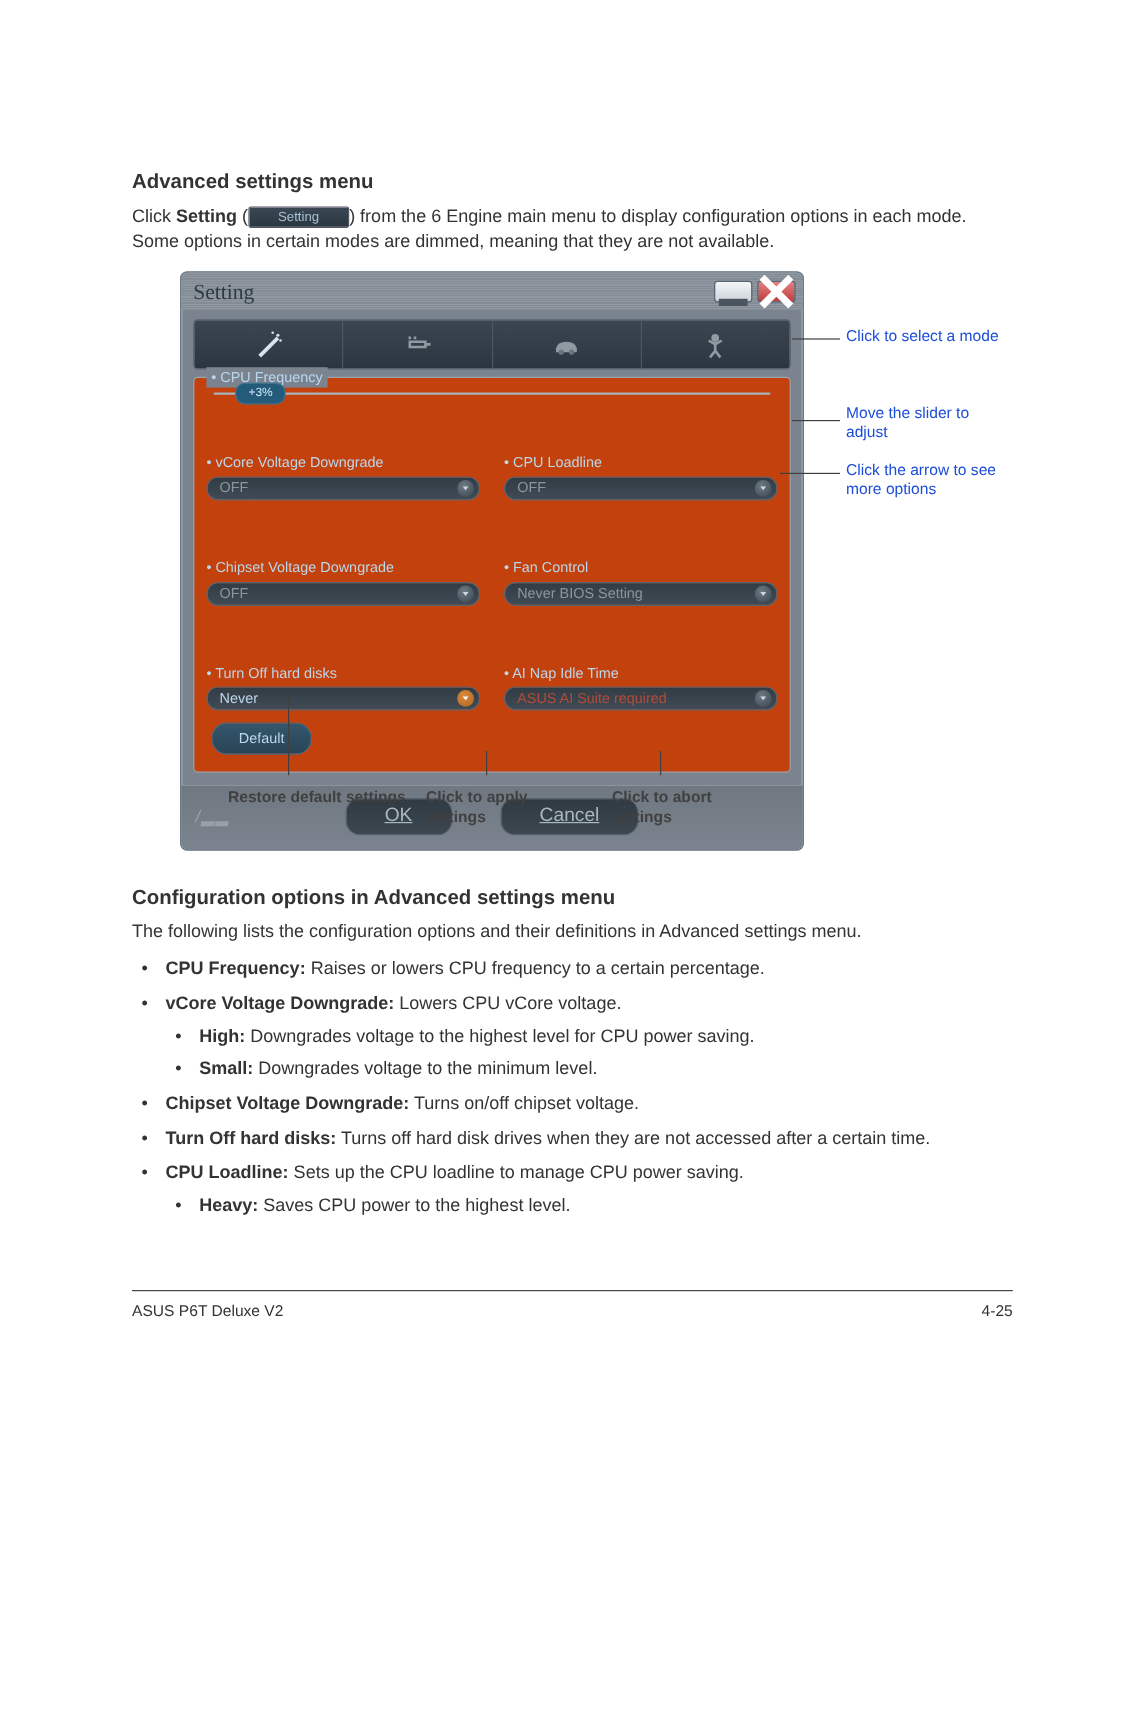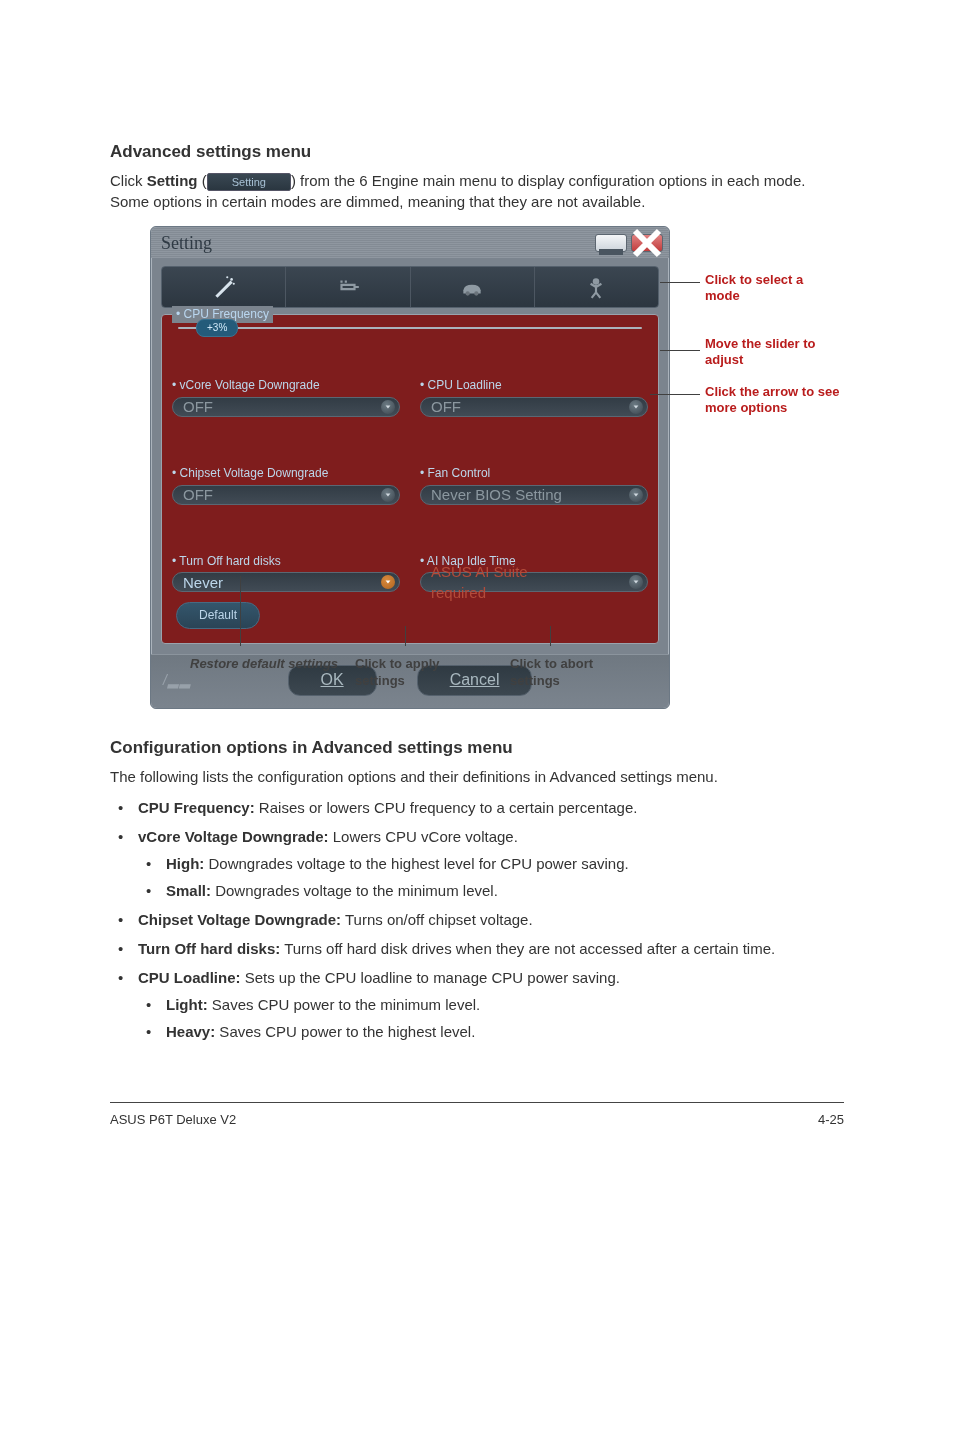--- a/index.html
+++ b/index.html
@@ -66,21 +66,21 @@
   .mode-cell { flex:1; border-right:1px solid #4d5762; display:flex; align-items:center; justify-content:center; }
   .mode-cell:last-child { border-right:none; }
   .mode-cell svg { width:26px; height:26px; }
 
   .group {
     margin:6px 10px 10px 10px;
     border:1px solid #9aa3ad;
     border-radius:4px;
     padding:6px 10px 14px 10px;
     position:relative;
-    background:#7f1d1d;
+    background:#c2410c;
   }
   .group-title {
     position:absolute; top:-9px; left:10px;
     color:#b9d6ef; font-size:12px;
     background:#7b848e;
     padding:0 4px;
   }
   .slider-row { margin:6px 0 10px 0; display:flex; align-items:center; }
   .slider-track {
     flex:1; height:2px; background:#aab3bc; position:relative; margin:0 6px;
@@ -96,21 +96,21 @@
   }
   .opt-label { color:#bcd6ea; font-size:12px; margin-bottom:3px; display:block;margin-top:38px; }
   .dd {
     background:linear-gradient(#323c45,#414b55);
     border:1px solid #5a6773;
     border-radius:12px;
     height:20px;
     display:flex; align-items:center; justify-content:space-between;
     padding:0 4px 0 10px;
     color:#8b979f;
-    font-size:15px;
+    font-size:12px;
   }
   .dd .arrow {
     width:14px; height:14px; border-radius:50%;
     background:radial-gradient(circle at 40% 35%, #6c7b84,#3b454e);
     display:flex; align-items:center; justify-content:center;
   }
   .dd .arrow svg { width:8px; height:8px; }
   .dd.orange .arrow { background:radial-gradient(circle at 40% 35%, #d88a3e,#b0641f); }
   .dd.red { color:#b34b3a;gap:48px; }
 
@@ -139,21 +139,21 @@
     padding:3px 32px;
     border-radius:12px;
     border:1px solid #55616d;
     text-decoration:underline;
   }
   .footer-logo { position:absolute; left:12px; color:#98a1aa; font-size:14px; font-style:italic; letter-spacing:1px; }
 
   
   .callout {
     position:absolute;
-    font-size:13px; font-weight:bold; color:#b91c1c;
+    font-size:13px; font-weight:normal; color:#1d4ed8;
     line-height:1.25;
   }
   .line { position:absolute; background:#404040; }
 
   
   .below-wrap { position:absolute; top:430px; left:0; width:520px; }
   .below-col { position:absolute; font-size:13px; font-weight:bold; color:#404040; line-height:1.3; }
 
   
   ul.outer { list-style:none; padding-left:0; }
@@ -322,42 +322,41 @@
   <div class="callout" style="top:110px; left:555px; width:130px;">Move the slider to adjust</div>
 
   <div class="line" style="top:168px; left:500px; width:50px; height:1px;"></div>
   <div class="callout" style="top:158px; left:555px; width:140px;">Click the arrow to see more options</div>
 
   <div class="line" style="top:350px; left:90px; width:1px; height:70px;"></div>
   <div class="line" style="top:400px; left:255px; width:1px; height:20px;"></div>
   <div class="line" style="top:400px; left:400px; width:1px; height:20px;"></div>
 
   <div class="below-wrap">
-    <div class="below-col" style="left:40px; width:150px;font-style:italic;">Restore default settings</div>
+    <div class="below-col" style="left:40px; width:150px;">Restore default settings</div>
     <div class="below-col" style="left:205px; width:130px;">Click to apply settings</div>
     <div class="below-col" style="left:360px; width:130px;">Click to abort settings</div>
   </div>
 </div>
 
 <h3>Configuration options in Advanced settings menu</h3>
 <p>The following lists the configuration options and their definitions in Advanced settings menu.</p>
 
 <ul class="outer">
   <li><b>CPU Frequency:</b><span> Raises or lowers CPU frequency to a certain percentage.</span></li>
   <li><b>vCore Voltage Downgrade:</b><span> Lowers CPU vCore voltage.</span>
     <ul class="inner">
       <li><b>High:</b><span> Downgrades voltage to the highest level for CPU power saving.</span></li>
       <li><b>Small:</b><span> Downgrades voltage to the minimum level.</span></li>
     </ul>
   </li>
   <li><b>Chipset Voltage Downgrade:</b><span> Turns on/off chipset voltage.</span></li>
   <li><b>Turn Off hard disks:</b><span> Turns off hard disk drives when they are not accessed after a certain time.</span></li>
   <li><b>CPU Loadline:</b><span> Sets up the CPU loadline to manage CPU power saving.</span>
     <ul class="inner">
-      <li><b>Light:</b><span> Saves CPU power to the minimum level.</span></li>
       <li><b>Heavy:</b><span> Saves CPU power to the highest level.</span></li>
     </ul>
   </li>
 </ul>
 
 <div class="page-footer">
   <span>ASUS P6T Deluxe V2</span>
   <span>4-25</span>
 </div>
 

